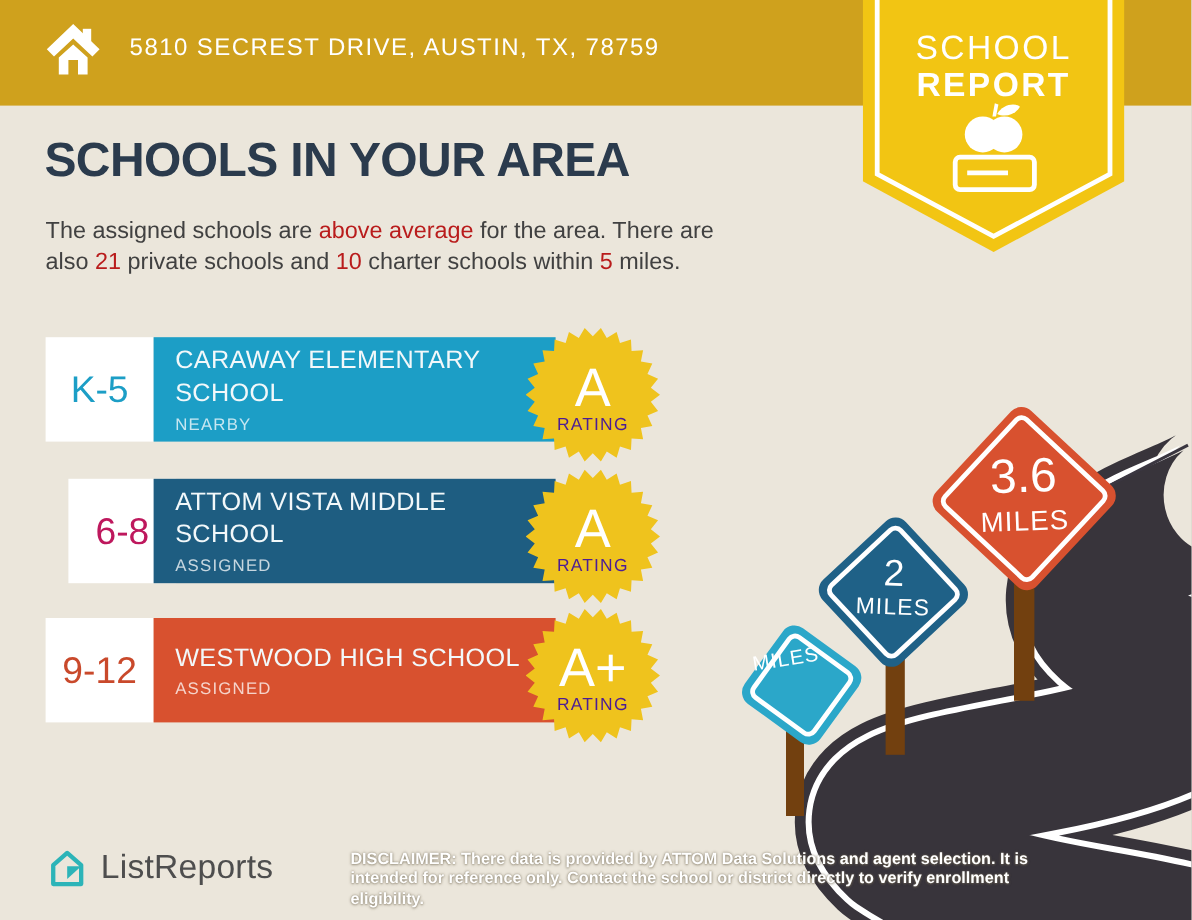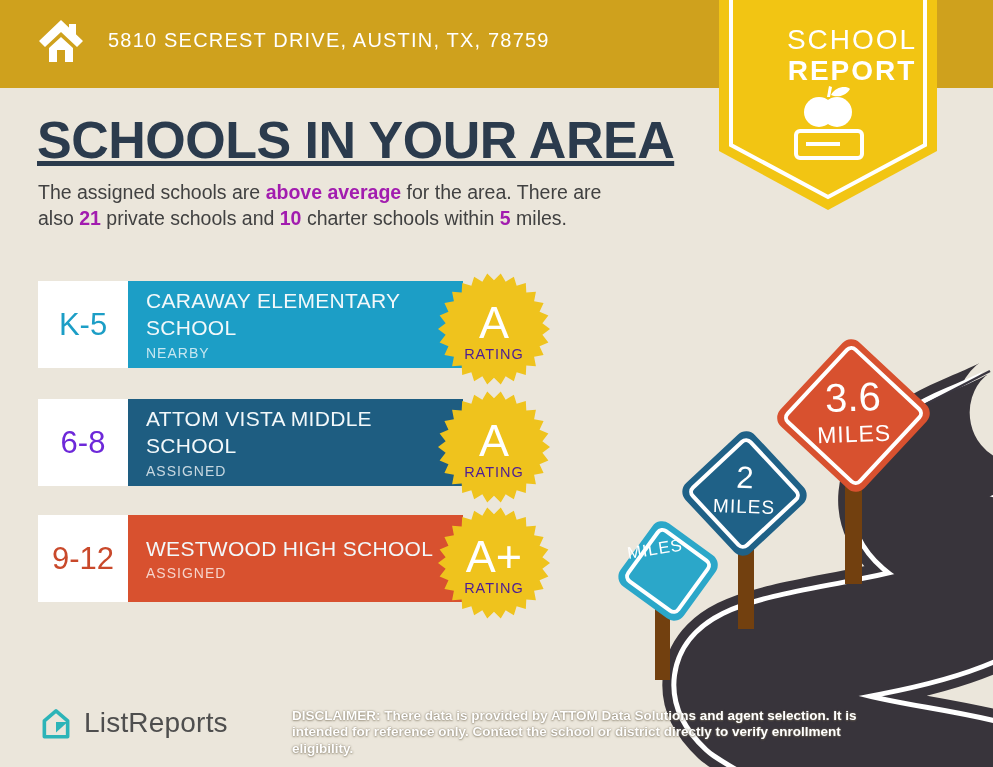--- a/index.html
+++ b/index.html
@@ -6,38 +6,38 @@
   .canvas{position:relative;width:993px;height:767px;overflow:hidden;background:#EBE6DB;
           font-family:"Liberation Sans",sans-serif;}
 
   
   .header{position:absolute;left:0;top:0;width:993px;height:88px;background:#CFA11D;z-index:4;}
   .header-inner{position:absolute;left:36px;top:0;height:80px;display:flex;align-items:center;gap:22px;}
   .address{color:#fff;font-size:20px;letter-spacing:1.2px;font-weight:400;}
 
   
   .ribbon{position:absolute;left:719px;top:0;width:218px;height:212px;z-index:6;}
-  .ribbon-txt{position:absolute;left:0;width:218px;text-align:center;color:#fff;padding-left:24px;}
+  .ribbon-txt{position:absolute;left:0;width:218px;text-align:center;color:#fff;}
   .ribbon-l1{top:24px;font-size:28px;font-weight:400;letter-spacing:2px;}
   .ribbon-l2{top:55px;font-size:28px;font-weight:700;letter-spacing:2px;text-align:center;}
 
   
-  .title{position:absolute;left:37px;top:112px;font-size:52px;line-height:1.1;font-weight:800;
-         color:#2B3B4D;letter-spacing:-0.5px;z-index:3;text-decoration:underline;}
+  .title{position:absolute;left:37px;top:112px;font-size:40px;line-height:1.1;font-weight:800;
+         color:#2B3B4D;letter-spacing:-0.5px;z-index:3;}
   .intro{position:absolute;left:38px;top:179px;width:680px;font-size:19.5px;line-height:1.35;
          color:#414141;z-index:3;}
-  .hl{color:#a21caf;font-weight:700;}
+  .hl{color:#b91c1c;font-weight:400;}
 
   
   .schools{position:absolute;left:38px;top:281px;width:512px;z-index:3;}
   .school-row{position:absolute;left:0;width:512px;height:87px;}
   .row-0{top:0;} .row-1{top:118px;} .row-2{top:234px;}
   .grade{position:absolute;left:0;top:0;width:90px;height:87px;background:#fff;
          display:flex;align-items:center;justify-content:center;font-size:31px;font-weight:500;}
-  .row-0 .grade{color:#1C9EC6;} .row-1 .grade{color:#6d28d9;} .row-2 .grade{color:#C9492B;}
+  .row-0 .grade{color:#1C9EC6;} .row-1 .grade{color:#be185d;margin-left:19px;} .row-2 .grade{color:#C9492B;}
   .bar{position:absolute;left:90px;top:0;width:335px;height:87px;display:flex;flex-direction:column;
        justify-content:center;padding-left:18px;box-sizing:border-box;}
   .row-0 .bar{background:#1C9EC6;} .row-1 .bar{background:#1E5D81;} .row-2 .bar{background:#D8512F;}
   .school-name{color:#F2F8FA;font-size:21px;line-height:1.28;letter-spacing:0.3px;font-weight:500;width:300px;}
   .school-status{color:rgba(255,255,255,0.75);font-size:14px;letter-spacing:1px;margin-top:3px;font-weight:500;}
   .star{position:absolute;left:400px;top:-8px;width:112px;height:112px;background:#EFC31D;
         display:flex;flex-direction:column;align-items:center;justify-content:center;padding-top:6px;
         box-sizing:border-box;}
   .star-grade{color:#fff;font-size:45px;line-height:0.95;font-weight:400;}
   .star-label{color:#4c1d95;font-size:14.5px;letter-spacing:1px;margin-top:2px;}

